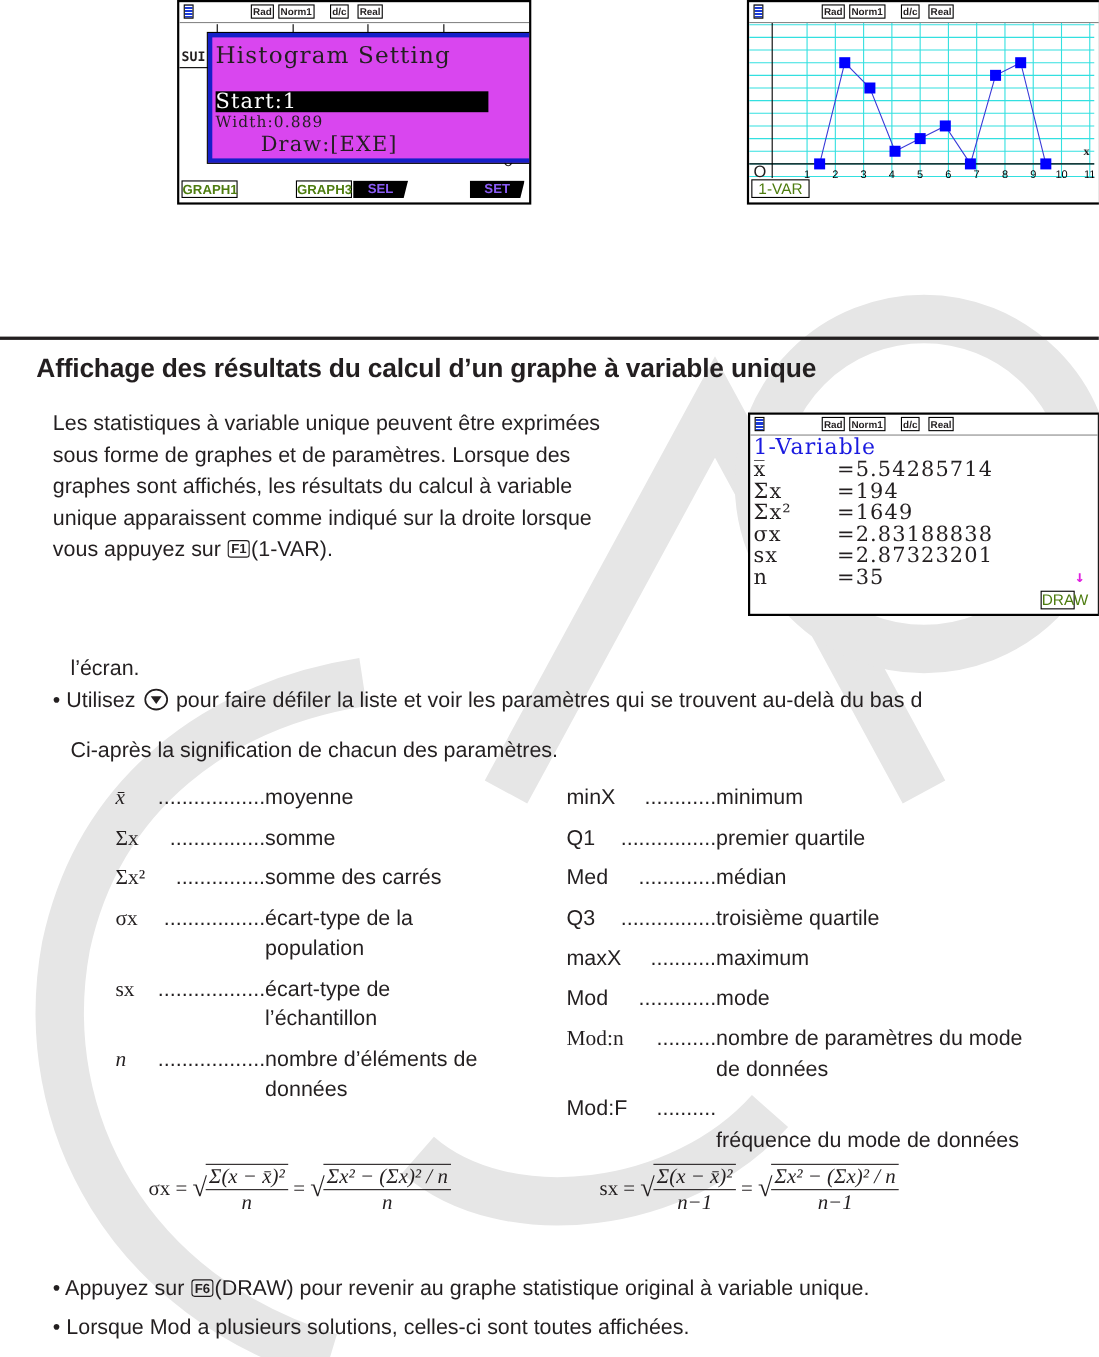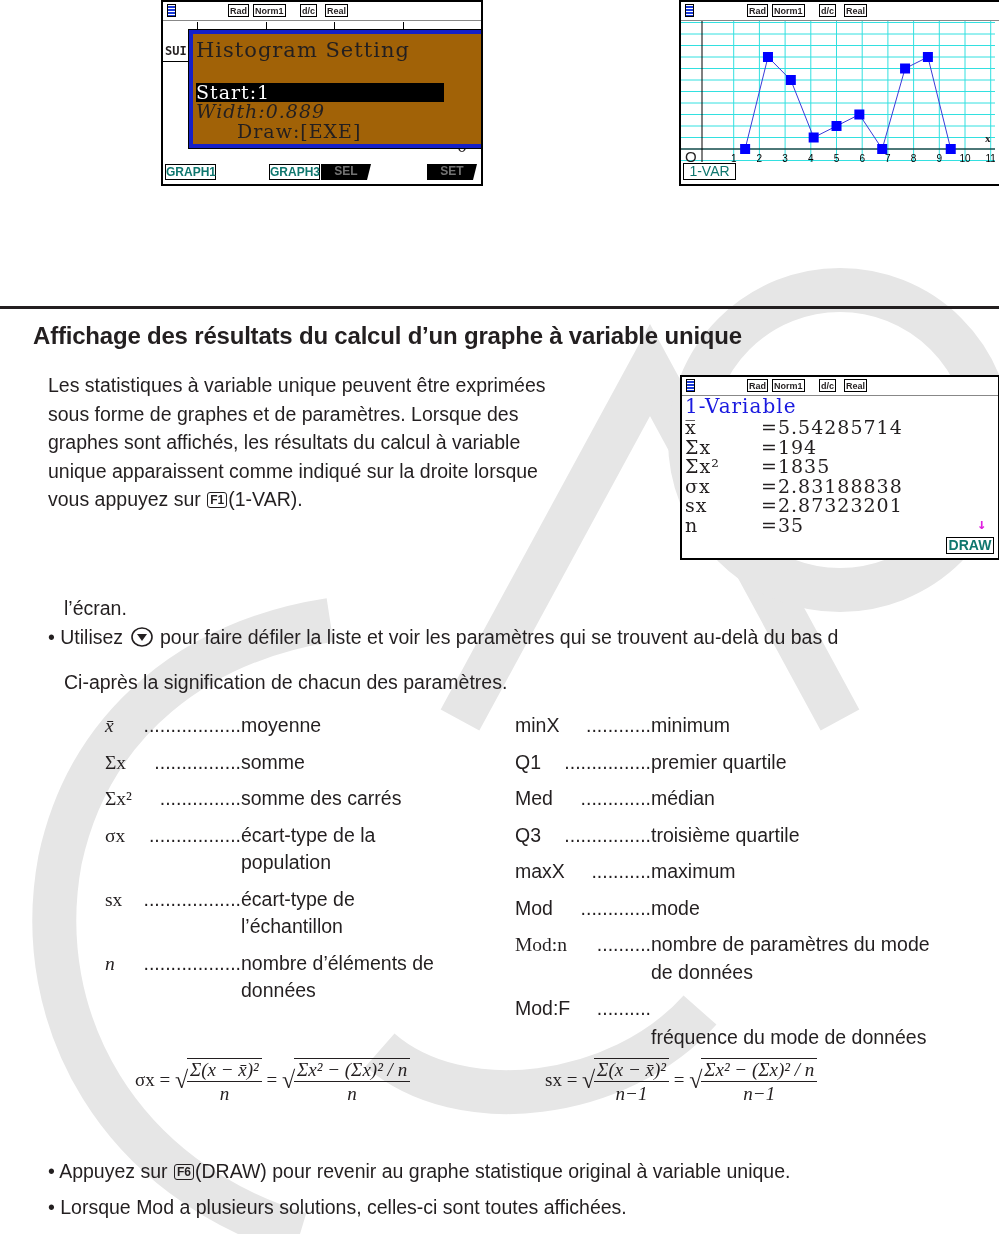--- a/index.html
+++ b/index.html
@@ -12,22 +12,22 @@
   
   .screen{position:absolute;border:2px solid #000;background:#fff;overflow:hidden;
           font-family:"DejaVu Sans Mono","Liberation Mono",monospace;}
   .statusbar{position:absolute;left:0;top:0;right:0;height:18px;border-bottom:1px solid #888;}
   .batt{position:absolute;left:4px;top:2px;width:9px;height:13px;border:1.5px solid #000;box-sizing:border-box;
         background:repeating-linear-gradient(#fff 0 1px,#1a3ad8 1px 3px);}
   .sb-tag{position:absolute;top:2px;height:13px;border:1px solid #000;font-family:"Liberation Sans",sans-serif;
           font-size:9px;font-weight:bold;line-height:12px;padding:0 1px;box-sizing:border-box;}
   .fkey{position:absolute;height:16px;font-family:"Liberation Sans",sans-serif;font-size:12px;
         font-weight:bold;line-height:15px;text-align:center;box-sizing:border-box;}
-  .fkey.outline{border:1.5px solid #000;background:#fff;color:#0f766e;}
-  .fkey.solid{background:#000;color:#737373;}
+  .fkey.outline{border:1.5px solid #000;background:#fff;color:#4d7c0f;}
+  .fkey.solid{background:#000;color:#8b5cf6;}
   
   .rule{position:absolute;left:0;top:306px;width:999px;height:3px;background:#231f20;}
   h2{position:absolute;left:33px;top:322px;margin:0;font-size:24px;font-weight:bold;letter-spacing:-0.2px;}
   .para{position:absolute;font-size:19.5px;line-height:28.5px;}
   .keycap{display:inline-block;border:1.5px solid #231f20;border-radius:3px;font-size:12px;font-weight:bold;
           line-height:14px;padding:0 2px;vertical-align:2px;margin:0 1px;}
   .row{position:absolute;font-size:19.5px;line-height:27.5px;}
   .row .sym{position:absolute;left:0;top:0;font-family:"Liberation Serif",serif;}
   .row .desc{position:absolute;top:0;}
   .ital{font-style:italic;font-family:"Liberation Serif",serif;}
@@ -62,24 +62,24 @@
     </div>
 
     <div class="abs" style="left:34px;top:20px;width:1px;height:40px;background:#000"></div>
     <div class="abs" style="left:103px;top:20px;width:1px;height:40px;background:#000"></div>
     <div class="abs" style="left:171px;top:20px;width:1px;height:40px;background:#000"></div>
     <div class="abs" style="left:240px;top:20px;width:1px;height:40px;background:#000"></div>
     <div class="abs" style="left:0px;top:59px;width:318px;height:1px;background:#000"></div>
     <span class="abs" style="left:2px;top:42px;font-size:12px;font-weight:bold;">SUI</span>
     <span class="abs" style="left:294px;top:132px;font-size:20px;font-family:'Liberation Serif',serif;">0</span>
 
-    <div class="abs" style="left:26px;top:28px;width:310px;height:118px;border:4px solid #1520c8;outline:1.5px solid #000;background:#a16207;box-sizing:border-box;">
+    <div class="abs" style="left:26px;top:28px;width:310px;height:118px;border:4px solid #1520c8;outline:1.5px solid #000;background:#d946ef;box-sizing:border-box;">
       <div class="abs" style="left:3px;top:4px;font-size:21px;font-family:'DejaVu Serif','Liberation Serif',serif;letter-spacing:1px;">Histogram Setting</div>
       <div class="abs" style="left:3px;top:49px;width:248px;height:19px;background:#000;color:#fff;font-size:19px;line-height:19px;font-family:'DejaVu Serif','Liberation Serif',serif;letter-spacing:1px;">Start:1</div>
-      <div class="abs" style="left:3px;top:68px;font-size:19px;line-height:19px;font-family:'DejaVu Serif','Liberation Serif',serif;letter-spacing:1px;font-style:italic;">Width:0.889</div>
+      <div class="abs" style="left:3px;top:68px;font-size:14px;line-height:19px;font-family:'DejaVu Serif','Liberation Serif',serif;letter-spacing:1px;">Width:0.889</div>
       <div class="abs" style="left:44px;top:88px;font-size:19px;line-height:19px;font-family:'DejaVu Serif','Liberation Serif',serif;letter-spacing:1px;">Draw:[EXE]</div>
     </div>
 
     <div class="fkey outline" style="left:2px;top:162px;width:51px;">GRAPH1</div>
     <div class="fkey outline" style="left:54px;top:162px;width:51px;margin-top:46px;">GRAPH2</div>
     <div class="fkey outline" style="left:106px;top:162px;width:51px;">GRAPH3</div>
     <div class="fkey solid" style="left:158px;top:162px;width:50px;clip-path:polygon(0 0,100% 0,92% 100%,0 100%);">SEL</div>
     <div class="fkey solid" style="left:264px;top:162px;width:50px;clip-path:polygon(0 0,100% 0,92% 100%,0 100%);">SET</div>
   </div>
 
@@ -173,37 +173,37 @@
         <div style="position: absolute; left: 0px; top: 0px; width: 300px; height: 20px; font-family: &quot;DejaVu Serif&quot;, &quot;Liberation Serif&quot;, serif; font-size: 19px; line-height: 20px; letter-spacing: 1px; white-space: nowrap;">
           <span style="position: absolute; left: 0px;">x̅</span>
           <span style="position: absolute; left: 76px;">=5.54285714</span>
         </div>
         <div style="position: absolute; left: 0px; top: 19.5px; width: 300px; height: 20px; font-family: &quot;DejaVu Serif&quot;, &quot;Liberation Serif&quot;, serif; font-size: 19px; line-height: 20px; letter-spacing: 1px; white-space: nowrap;">
           <span style="position: absolute; left: 0px;">Σx</span>
           <span style="position: absolute; left: 76px;">=194</span>
         </div>
         <div style="position: absolute; left: 0px; top: 39px; width: 300px; height: 20px; font-family: &quot;DejaVu Serif&quot;, &quot;Liberation Serif&quot;, serif; font-size: 19px; line-height: 20px; letter-spacing: 1px; white-space: nowrap;">
           <span style="position: absolute; left: 0px;">Σx²</span>
-          <span style="position: absolute; left: 76px;">=1835</span>
+          <span style="position: absolute; left: 76px;">=1649</span>
         </div>
         <div style="position: absolute; left: 0px; top: 58.5px; width: 300px; height: 20px; font-family: &quot;DejaVu Serif&quot;, &quot;Liberation Serif&quot;, serif; font-size: 19px; line-height: 20px; letter-spacing: 1px; white-space: nowrap;">
           <span style="position: absolute; left: 0px;">σx</span>
           <span style="position: absolute; left: 76px;">=2.83188838</span>
         </div>
         <div style="position: absolute; left: 0px; top: 78px; width: 300px; height: 20px; font-family: &quot;DejaVu Serif&quot;, &quot;Liberation Serif&quot;, serif; font-size: 19px; line-height: 20px; letter-spacing: 1px; white-space: nowrap;">
           <span style="position: absolute; left: 0px;">sx</span>
           <span style="position: absolute; left: 76px;">=2.87323201</span>
         </div>
         <div style="position: absolute; left: 0px; top: 97.5px; width: 300px; height: 20px; font-family: &quot;DejaVu Serif&quot;, &quot;Liberation Serif&quot;, serif; font-size: 19px; line-height: 20px; letter-spacing: 1px; white-space: nowrap;">
           <span style="position: absolute; left: 0px;">n</span>
           <span style="position: absolute; left: 76px;">=35</span>
         </div>
       </div>
     <span class="abs" style="left:295px;top:138px;font-size:15px;color:#e020e0;font-weight:bold;">↓</span>
-    <div class="fkey outline" style="left:264px;top:160px;width:48px;height:17px;font-size:14px;font-weight:bold;">DRAW</div>
+    <div class="fkey outline" style="left:264px;top:160px;width:31px;height:17px;font-size:14px;font-weight:normal;">DRAW</div>
   </div>
 
   <div class="para" style="left:48px;top:594px;width:951px;white-space:nowrap;">
     <div style="padding-left:16px;">l’écran.</div>
     <div>
       <span>• Utilisez</span>
       <svg width="22" height="22" viewBox="0 0 22 22" style="vertical-align:-4px;margin:0 2px;">
         <ellipse cx="11" cy="11" rx="10" ry="9" fill="none" stroke="#231f20" stroke-width="1.6"></ellipse>
         <path d="M6 8 L16 8 L11 15 Z" fill="#231f20"></path>
       </svg>

